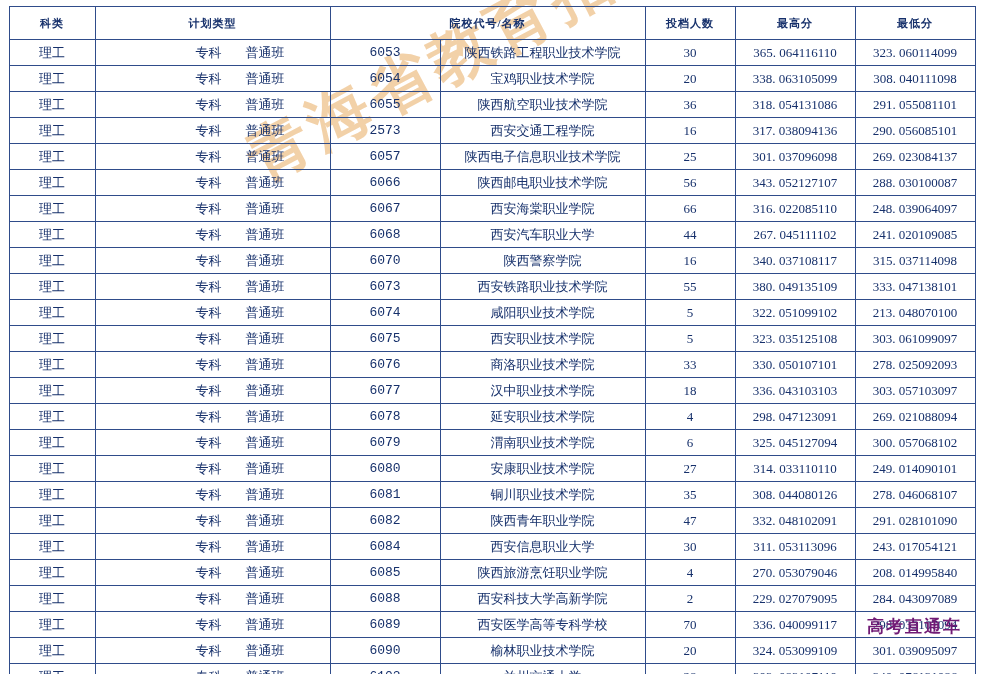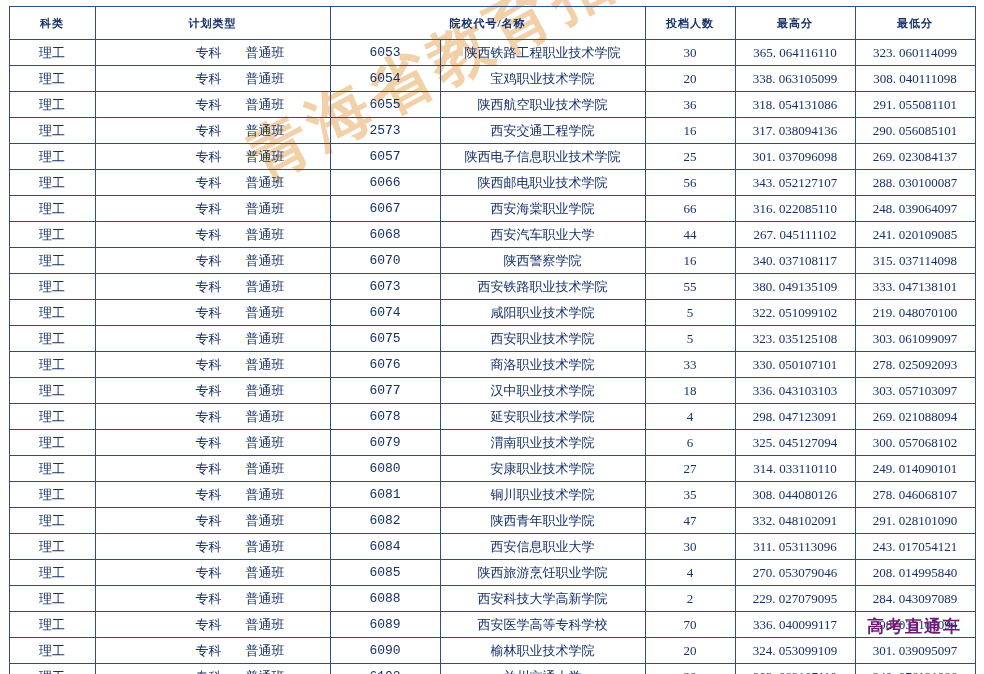--- a/index.html
+++ b/index.html
@@ -247,21 +247,21 @@
           <td class="cell-high">380. 049135109</td>
           <td class="cell-low">333. 047138101</td>
         </tr>
         <tr>
           <td class="cell-type">理工</td>
           <td class="cell-plan"><span class="plan-inner"><span>专科</span><span class="plan-sub">普通班</span></span></td>
           <td class="cell-code">6074</td>
           <td class="cell-name">咸阳职业技术学院</td>
           <td class="cell-num">5</td>
           <td class="cell-high">322. 051099102</td>
-          <td class="cell-low">219. 048070100</td>
+          <td class="cell-low">213. 048070100</td>
         </tr>
         <tr>
           <td class="cell-type">理工</td>
           <td class="cell-plan"><span class="plan-inner"><span>专科</span><span class="plan-sub">普通班</span></span></td>
           <td class="cell-code">6075</td>
           <td class="cell-name">西安职业技术学院</td>
           <td class="cell-num">5</td>
           <td class="cell-high">323. 035125108</td>
           <td class="cell-low">303. 061099097</td>
         </tr>

